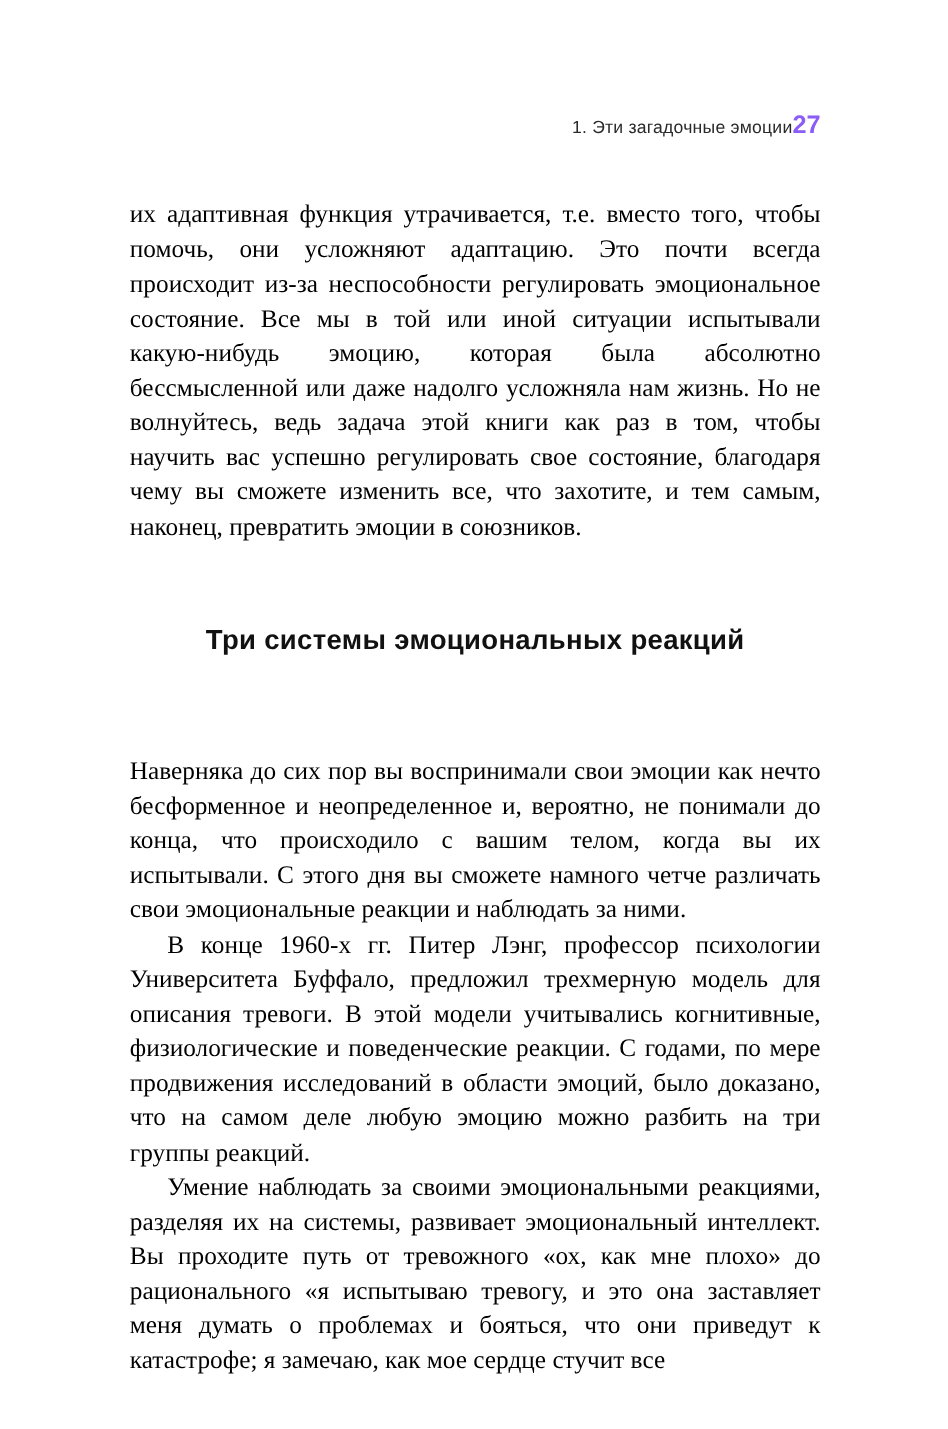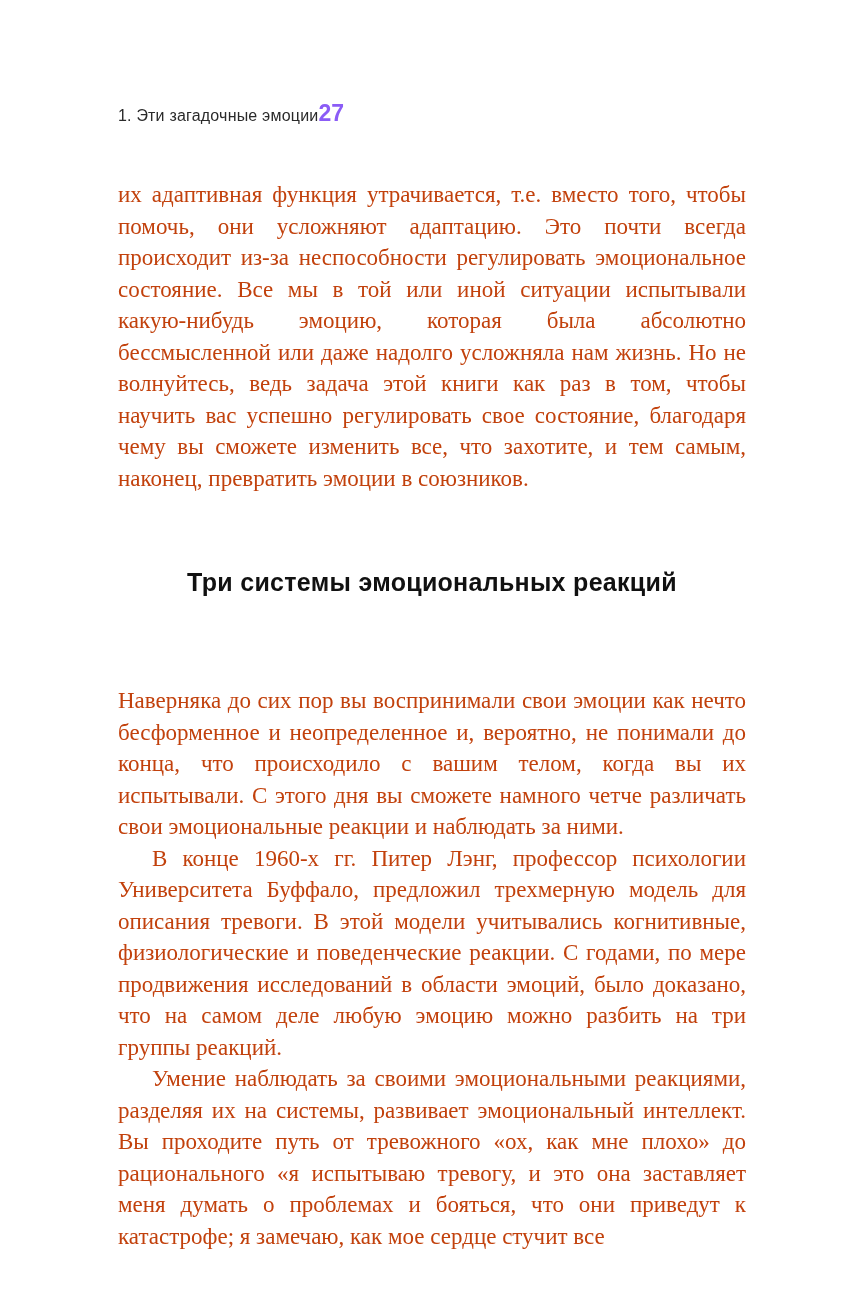--- a/index.html
+++ b/index.html
@@ -17,40 +17,40 @@
     overflow: hidden;
   }
   .content {
     position: absolute;
     left: 118px;
     top: 100px;
     width: 628px;
   }
   .running-head {
     display: flex;
-    justify-content: flex-start;
+    justify-content: flex-end;
     align-items: baseline;
     font-family: "Liberation Sans", sans-serif;
     margin-bottom: 52px;
   }
   .chapter-title {
     font-size: 16px;
     letter-spacing: 0.2px;
     color: #2a2a2a;
   }
   .page-number {
     font-size: 23px;
     font-weight: 700;
     color: #8b5cf6;
   }
   .body-text p {
     font-size: 23px;
     line-height: 31.5px;
     text-align: justify;
-    color: #c2410c;
+    color: #000000;
     hyphens: auto;
     -webkit-hyphens: auto;
   }
   .body-text p.indent {
     text-indent: 34px;
   }
   .section-heading {
     font-family: "Liberation Sans", sans-serif;
     font-weight: 700;
     font-size: 25px;

